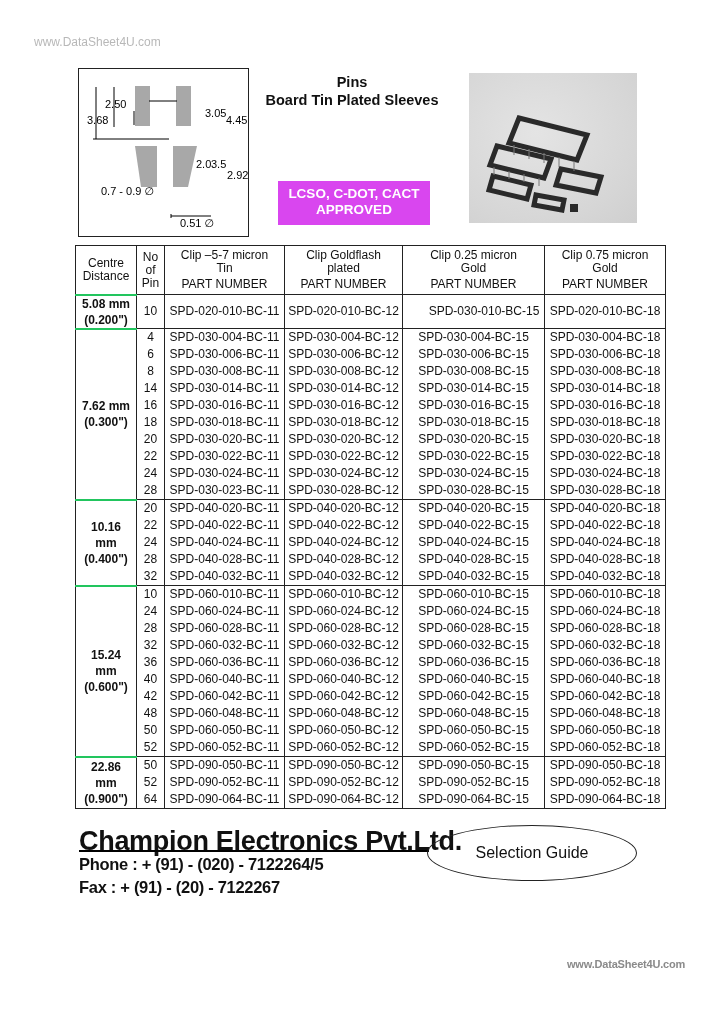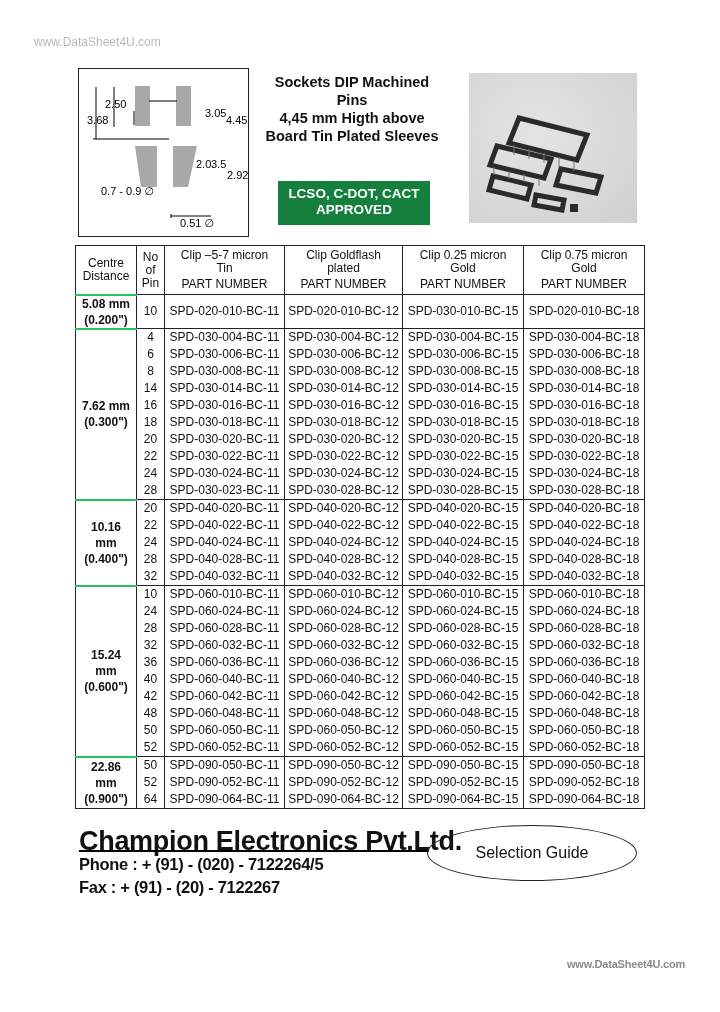--- a/index.html
+++ b/index.html
@@ -2,21 +2,21 @@
 <html><head>
 <meta charset="utf-8">
 <style>
   html, body { margin:0; padding:0; background:#ffffff; }
   body { width:720px; height:1012px; position:relative; overflow:hidden; font-family:"Liberation Sans", sans-serif; color:#111; }
   .watermark-top { position:absolute; left:34px; top:35px; font-size:12px; color:#b8b8b8; }
   .watermark-bottom { position:absolute; left:567px; top:958px; font-size:11px; color:#8a8a8a; font-weight:bold; letter-spacing:-0.2px; }
   .diagram { position:absolute; left:78px; top:68px; width:171px; height:169px; border:1px solid #222; box-sizing:border-box; }
   .diagram svg { position:absolute; left:0; top:0; }
   .title-block { position:absolute; left:262px; top:73px; width:180px; text-align:center; font-weight:bold; font-size:14.5px; line-height:18px; }
-  .approved { position:absolute; left:278px; top:181px; width:152px; height:44px; background:#15803d; color:#fff; text-align:center; font-weight:bold; font-size:13.5px; line-height:16px; padding-top:5px; box-sizing:border-box; }
+  .approved { position:absolute; left:278px; top:181px; width:152px; height:44px; background:#d946ef; color:#fff; text-align:center; font-weight:bold; font-size:13.5px; line-height:16px; padding-top:5px; box-sizing:border-box; }
   .photo { position:absolute; left:469px; top:73px; width:168px; height:150px; background:radial-gradient(ellipse at 40% 40%, #e4e4e4 0%, #d6d6d6 70%, #cfcfcf 100%); }
   table.parts { position:absolute; left:75px; top:245px; border-collapse:collapse; font-size:12px; }
   table.parts td, table.parts th { padding:0; text-align:center; }
   table.parts th { border:1px solid #222; font-weight:normal; vertical-align:middle; line-height:13px; font-size:12px; }
   .c0 { width:60px; } .c1 { width:27px; } .c2 { width:119px; } .c3 { width:117px; } .c4 { width:120px; } .c5 { width:120px; }
   table.parts td { height:17px; line-height:17px; border-left:1px solid #222; border-right:1px solid #222; }
   table.parts td.group { font-weight:bold; vertical-align:middle; line-height:16px; border-bottom:1px solid #222; border-top:2px solid #22c55e; }
   tr.grp-end td { border-bottom:1px solid #222; }
   tr.first-row td { border-top:1px solid #222; }
   .footer-company { position:absolute; left:79px; top:826px; font-size:27px; font-weight:bold; letter-spacing:-0.3px; }
@@ -48,23 +48,21 @@
     <text x="132" y="99" font-size="11" font-family="Liberation Sans, sans-serif">3.5</text>
     <text x="148" y="110" font-size="11" font-family="Liberation Sans, sans-serif">2.92</text>
     <text x="22" y="126" font-size="11" font-family="Liberation Sans, sans-serif">0.7 - 0.9 ∅</text>
     <text x="101" y="158" font-size="11" font-family="Liberation Sans, sans-serif">0.51 ∅</text>
     <line x1="92" y1="147" x2="132" y2="147" stroke="#000" stroke-width="1"></line>
     <line x1="92" y1="145" x2="92" y2="149" stroke="#000" stroke-width="1"></line>
   </svg>
 </div>
 
 <div class="title-block">
-  <div>Sockets DIP Machined</div>
   <div>Pins</div>
-  <div>4,45 mm Higth above</div>
   <div>Board Tin Plated Sleeves</div>
 </div>
 
 <div class="approved">
   <div>LCSO, C-DOT, CACT</div>
   <div>APPROVED</div>
 </div>
 
 <div class="photo">
   <svg width="168" height="150" viewBox="0 0 168 150">
@@ -126,21 +124,21 @@
   </thead>
   <tbody id="tbody">
       <tr class="first-row grp-end" style="height: 33px;">
         <td class="group c0" rowspan="1">
           <div>5.08 mm</div>
           <div>(0.200")</div>
         </td>
         <td class="c1" style="line-height: 33px;">10</td>
         <td class="c2" style="line-height: 33px;">SPD-020-010-BC-11</td>
         <td class="c3" style="line-height: 33px;">SPD-020-010-BC-12</td>
-        <td class="c4" style="line-height: 33px;">SPD-030-010-BC-15</td>
+        <td class="c4" style="line-height: 33px; padding-left: 21px;">SPD-030-010-BC-15</td>
         <td class="c5" style="line-height: 33px;">SPD-020-010-BC-18</td>
       </tr>
       <tr class="first-row">
         <td class="group c0" rowspan="10">
           <div>7.62 mm</div>
           <div>(0.300")</div>
         </td>
         <td class="c1">4</td>
         <td class="c2">SPD-030-004-BC-11</td>
         <td class="c3">SPD-030-004-BC-12</td>

